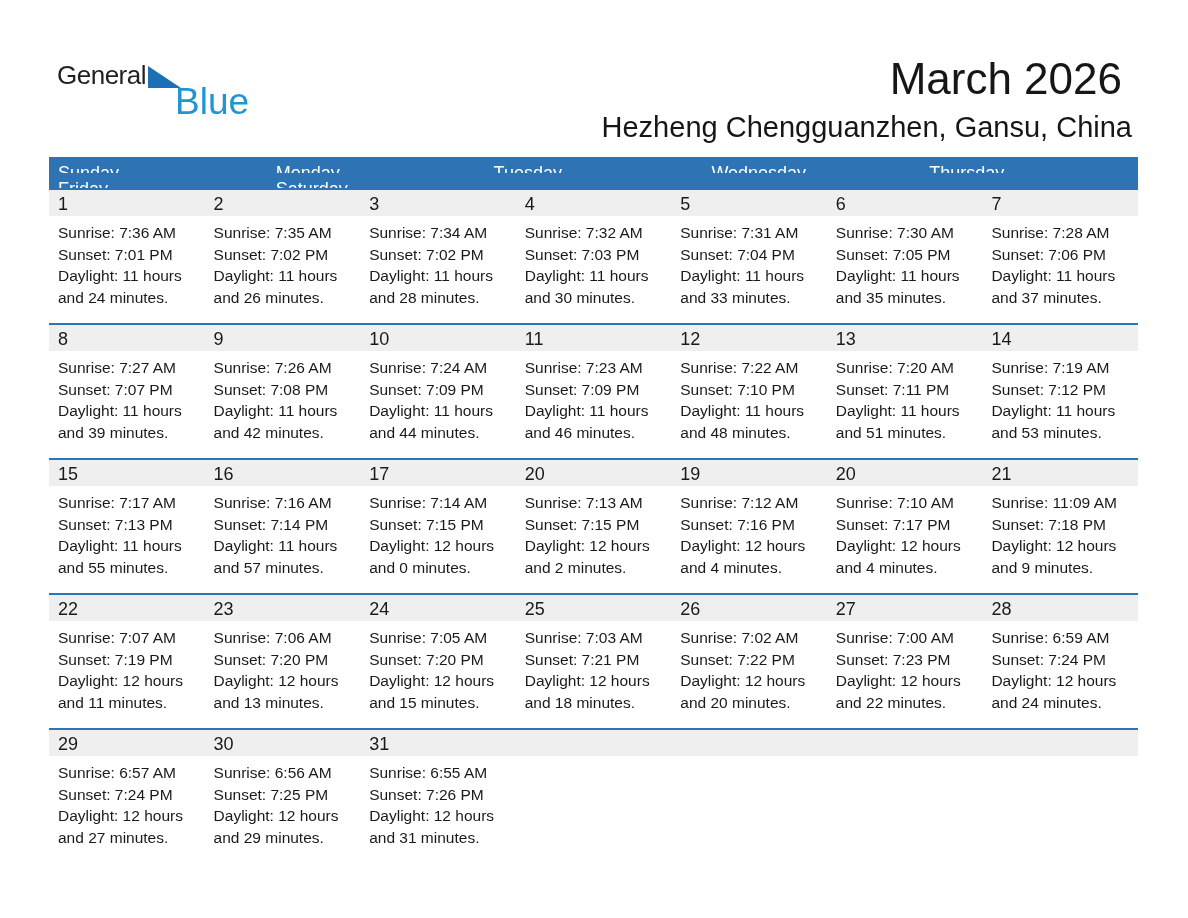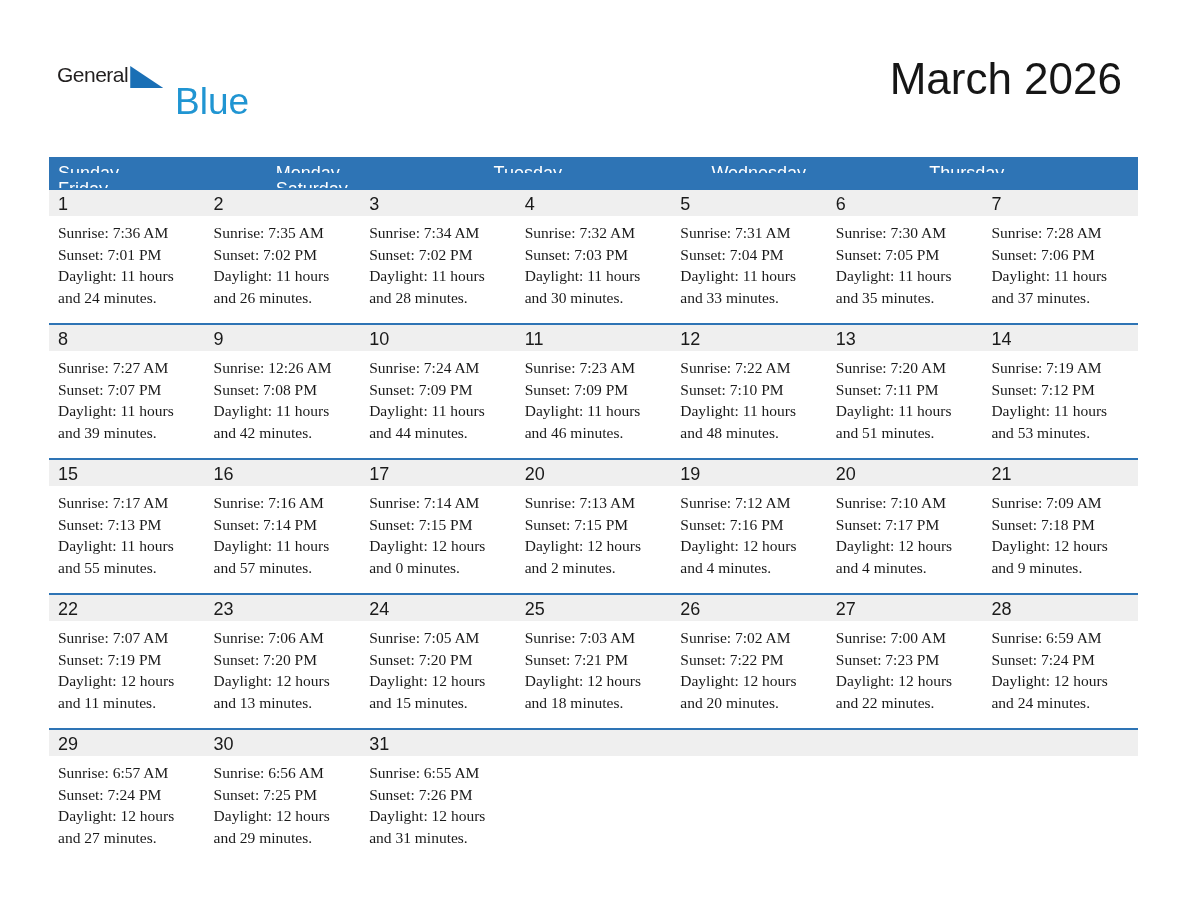--- a/index.html
+++ b/index.html
@@ -3,55 +3,56 @@
 <meta charset="utf-8">
 <style>
   * { margin:0; padding:0; box-sizing:border-box; }
   html,body { background:#ffffff; }
   body { font-family:"Liberation Sans", sans-serif; }
   .page { position:relative; width:1188px; height:918px; background:#ffffff; overflow:hidden; }
 
   
   .logo { position:absolute; left:57px; top:62px; }
   .logo-row1 { display:flex; align-items:flex-end; }
-  .logo-general { font-size:21px; line-height:26px; color:#221f1f; letter-spacing:-0.5px; }
+  .logo-general { font-size:26px; line-height:26px; color:#221f1f; letter-spacing:-0.5px; }
   .logo-triangle { width:33px; height:22px; margin-left:2px; background:#1a6fb5;
                    clip-path:polygon(0 0, 100% 100%, 0 100%); }
   .logo-blue { font-size:37px; line-height:27px; color:#2095d2; margin-left:118px; }
 
   
   .title-block { position:absolute; right:56px; top:56px; text-align:right; }
   .page-title { font-size:44px; line-height:46px; color:#161616; padding-right:10px; font-weight:400; }
   .page-location { font-size:29px; line-height:32px; color:#161616; margin-top:9px; font-weight:400; }
 
   
   .calendar { position:absolute; left:49px; top:157px; width:1089px; }
   .weekday-row { display:grid; grid-template-columns:repeat(5,1fr); background:#2e74b5; height:31px; }
   .weekday-cell { color:#ffffff; font-size:18px; line-height:32px; padding-left:9px; font-weight:400;
                   overflow:hidden; white-space:nowrap; }
   .week-row { display:grid; grid-template-columns:repeat(7,1fr); border-top:2px solid #2e74b5; height:135px; }
   .day-cell { overflow:hidden; }
   .day-number { height:26px; background:#efefef; font-size:18px; line-height:28px; padding-left:9px; color:#1a1a1a; }
-  .day-info { padding:6px 6px 0 9px; font-size:15.5px; line-height:21.5px; color:#1a1a1a; white-space:nowrap;font-family:Liberation Serif, serif; }
+  .day-info { padding:6px 6px 0 9px; font-size:15.5px; line-height:21.5px; color:#1a1a1a; white-space:nowrap; }
 </style>
 </head>
 <body>
 
 <div class="page">
 
   <div class="logo">
     <div class="logo-row1">
       <span class="logo-general">General</span>
       <span class="logo-triangle"></span>
     </div>
     <div class="logo-blue">Blue</div>
   </div>
 
   <div class="title-block">
     <div class="page-title">March 2026</div>
+    <div class="page-location">Hezheng Chengguanzhen, Gansu, China</div>
   </div>
 
   <div class="calendar">
     <div class="weekday-row">
       <div class="weekday-cell">Sunday</div>
       <div class="weekday-cell">Monday</div>
       <div class="weekday-cell">Tuesday</div>
       <div class="weekday-cell">Wednesday</div>
       <div class="weekday-cell">Thursday</div>
       <div class="weekday-cell">Friday</div>
@@ -129,21 +130,21 @@
             <div class="day-info">
               <div>Sunrise: 7:27 AM</div>
               <div>Sunset: 7:07 PM</div>
               <div>Daylight: 11 hours</div>
               <div>and 39 minutes.</div>
             </div>
           </div>
           <div class="day-cell">
             <div class="day-number">9</div>
             <div class="day-info">
-              <div>Sunrise: 12:26 AM</div>
+              <div>Sunrise: 7:26 AM</div>
               <div>Sunset: 7:08 PM</div>
               <div>Daylight: 11 hours</div>
               <div>and 42 minutes.</div>
             </div>
           </div>
           <div class="day-cell">
             <div class="day-number">10</div>
             <div class="day-info">
               <div>Sunrise: 7:24 AM</div>
               <div>Sunset: 7:09 PM</div>
@@ -239,21 +240,21 @@
             <div class="day-info">
               <div>Sunrise: 7:10 AM</div>
               <div>Sunset: 7:17 PM</div>
               <div>Daylight: 12 hours</div>
               <div>and 4 minutes.</div>
             </div>
           </div>
           <div class="day-cell">
             <div class="day-number">21</div>
             <div class="day-info">
-              <div>Sunrise: 7:09 AM</div>
+              <div>Sunrise: 11:09 AM</div>
               <div>Sunset: 7:18 PM</div>
               <div>Daylight: 12 hours</div>
               <div>and 9 minutes.</div>
             </div>
           </div>
         </div>
         <div class="week-row">
           <div class="day-cell">
             <div class="day-number">22</div>
             <div class="day-info">

